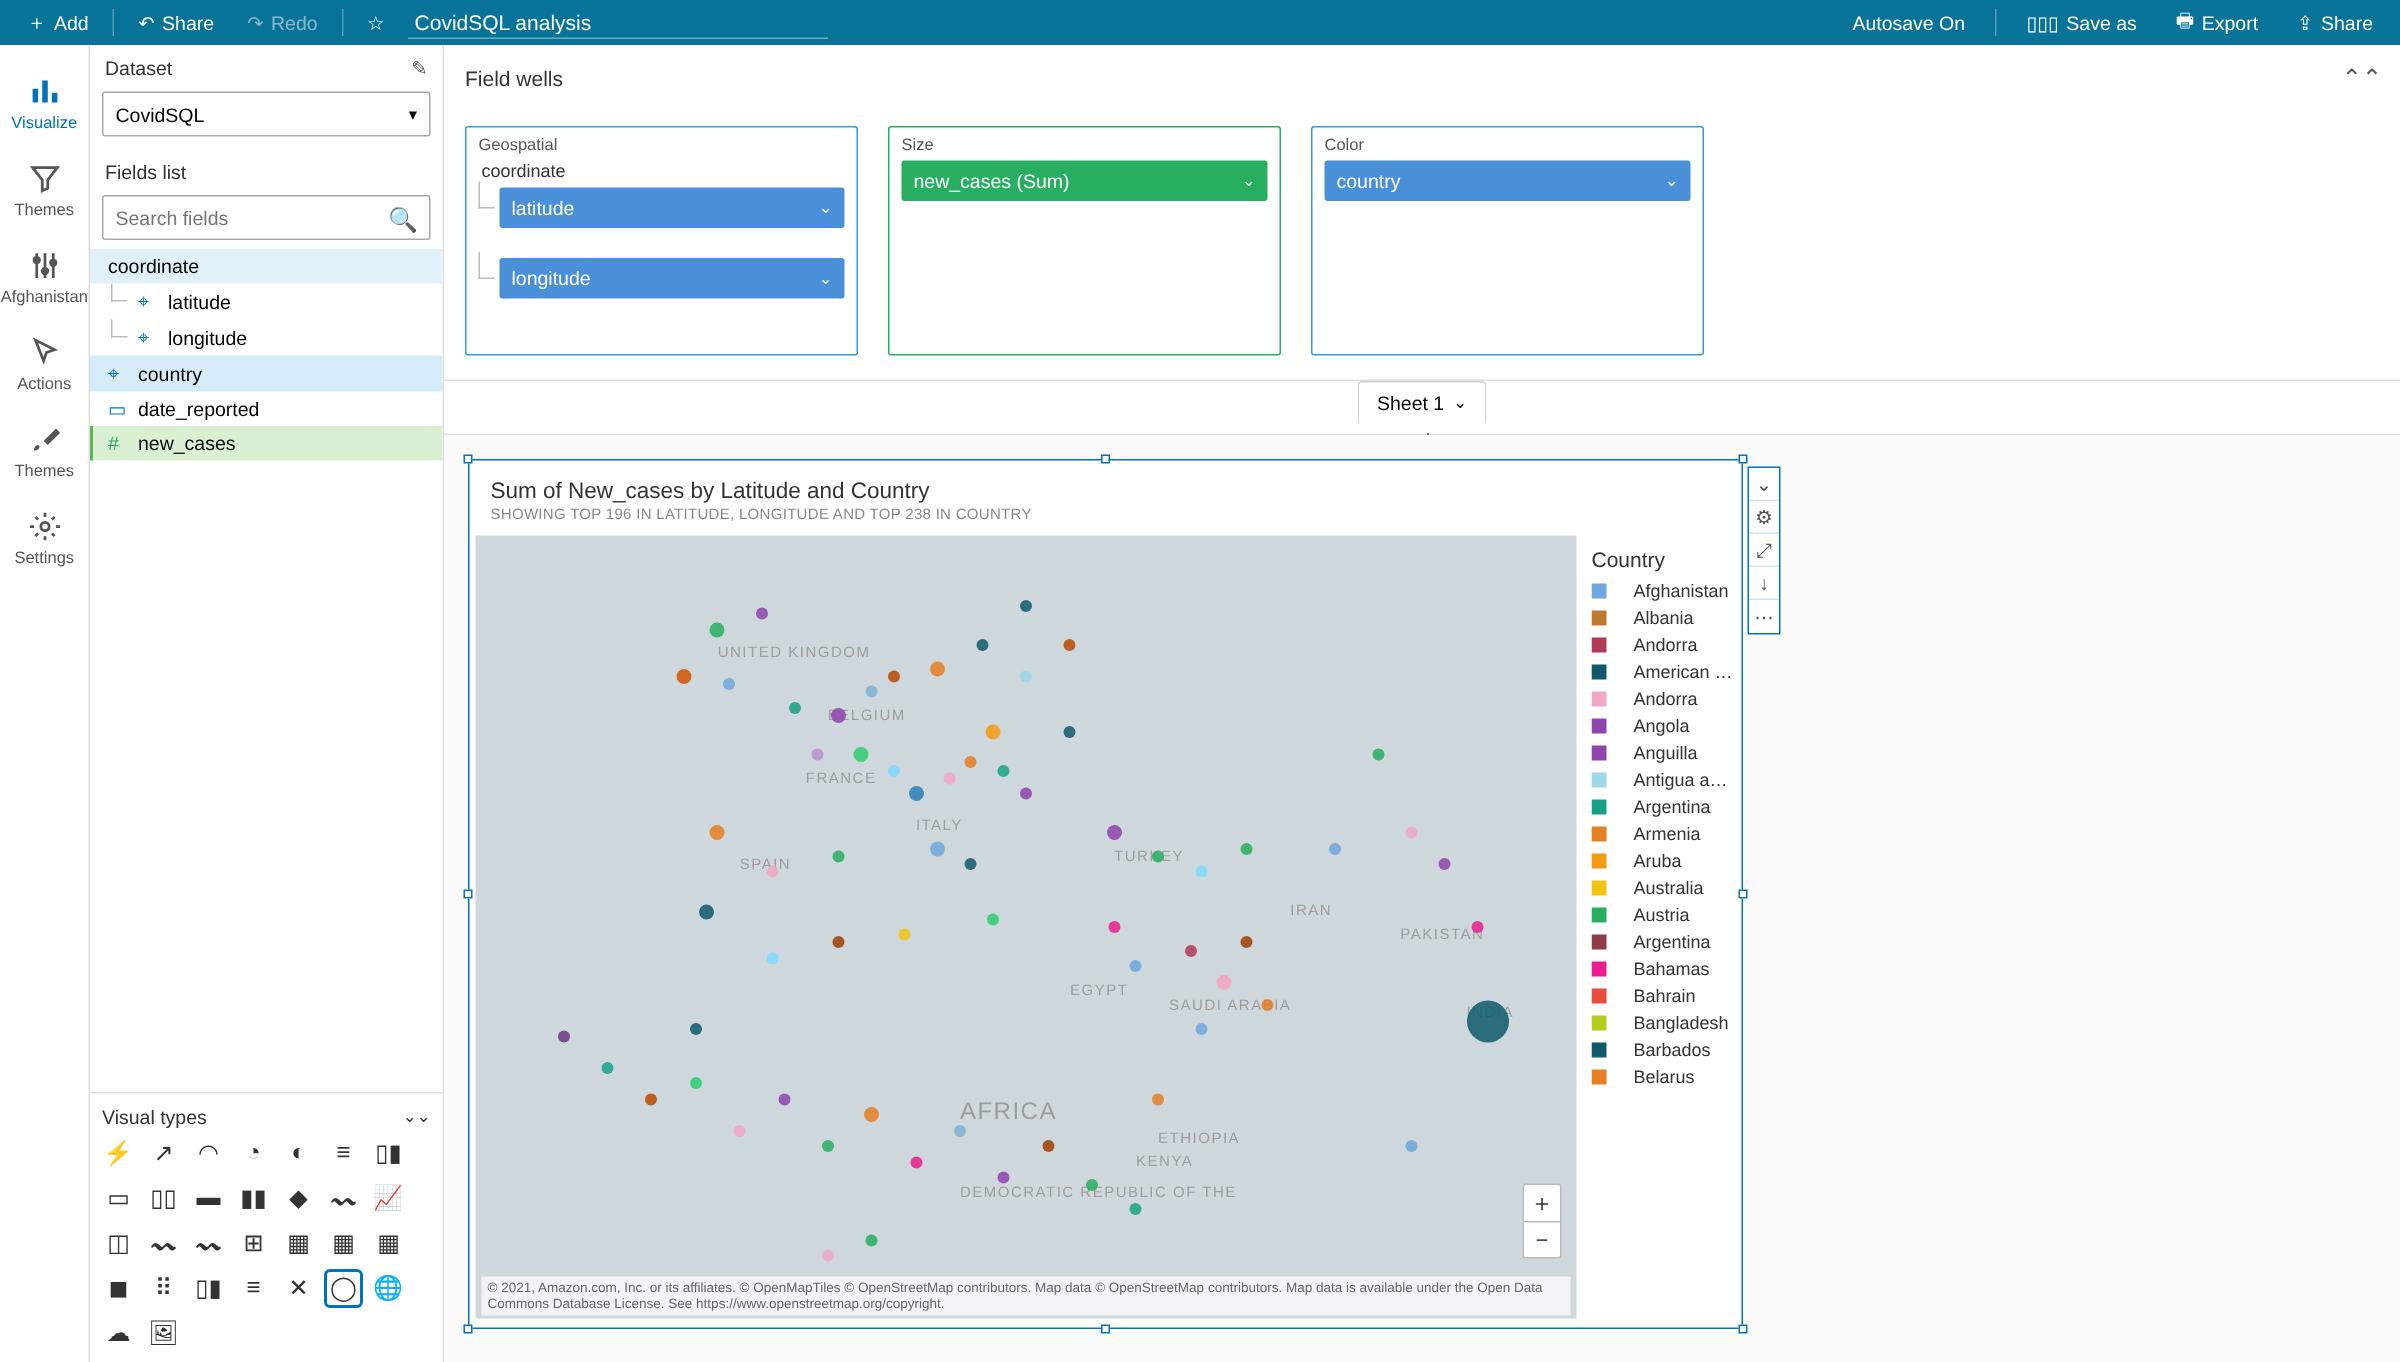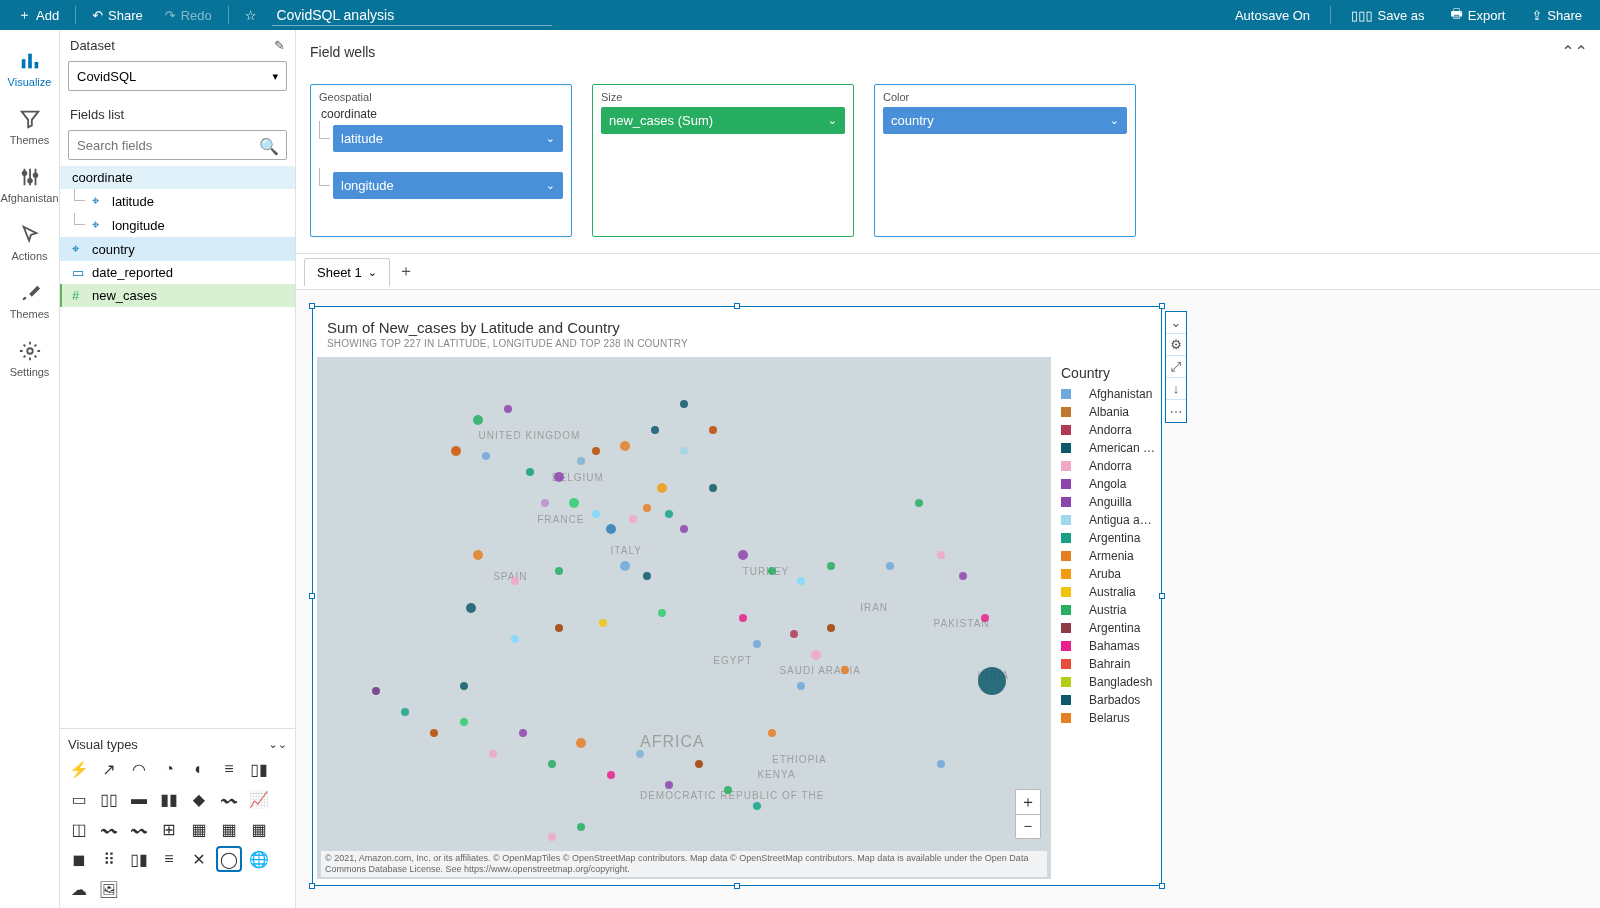--- a/index.html
+++ b/index.html
@@ -53,21 +53,21 @@
 .well-box.green{border-color:#27ae60;}
 .well-title{font-size:11px;color:#555;margin-bottom:4px;}
 .well-sub{font-size:12px;color:#333;margin-bottom:4px;padding-left:2px;}
 .well-pill{background:#4a90d9;color:#fff;font-size:13px;padding:6px 8px;border-radius:2px;display:flex;align-items:center;margin-bottom:20px;cursor:pointer;}
 .well-pill .chev{margin-left:auto;}
 .well-pill.indent{margin-left:14px;position:relative;}
 .well-pill.indent::before{content:"";position:absolute;left:-14px;top:-4px;bottom:50%;width:10px;border-left:1px solid #bbb;border-bottom:1px solid #bbb;}
 .well-pill.green{background:#27ae60;}
 .well-body-min{min-height:72px;}
 
-.sheet-tabs{display:flex;align-items:center;border-bottom:1px solid #e0e0e0;padding:0 8px;height:36px;}
+.sheet-tabs{display:flex;align-items:center;border-bottom:1px solid #e0e0e0;padding:0 8px;height:36px;flex-direction:column;}
 .sheet-tab{border:1px solid #ccc;border-bottom:none;padding:6px 12px;font-size:13px;border-radius:3px 3px 0 0;background:#fff;cursor:pointer;display:flex;align-items:center;gap:6px;}
 .add-sheet{margin-left:8px;color:#555;cursor:pointer;font-size:16px;}
 
 .canvas{flex:1;padding:16px;position:relative;background:#fafafa;}
 .visual-frame{width:850px;height:580px;border:1px solid #0073bb;background:#fff;position:relative;}
 .visual-frame .rh{position:absolute;width:6px;height:6px;background:#fff;border:1px solid #0073bb;}
 .rh.n{top:-4px;left:calc(50% - 3px);} .rh.s{bottom:-4px;left:calc(50% - 3px);}
 .rh.e{right:-4px;top:calc(50% - 3px);} .rh.w{left:-4px;top:calc(50% - 3px);}
 .rh.ne{top:-4px;right:-4px;} .rh.nw{top:-4px;left:-4px;}
 .rh.se{bottom:-4px;right:-4px;} .rh.sw{bottom:-4px;left:-4px;}
@@ -315,21 +315,21 @@
         <div class="rh sw"></div>
         <div class="rh w"></div>
         <div class="side-tools">
           <div>⌄</div>
           <div>⚙</div>
           <div>⤢</div>
           <div>↓</div>
           <div>⋯</div>
         </div>
         <div class="vis-title">Sum of New_cases by Latitude and Country</div>
-        <div class="vis-sub">SHOWING TOP 227 IN LATITUDE, LONGITUDE AND TOP 238 IN COUNTRY</div>
+        <div class="vis-sub">SHOWING TOP 196 IN LATITUDE, LONGITUDE AND TOP 238 IN COUNTRY</div>
         <div class="map-wrap">
           <div class="map" id="map">
             <div class="zoom-ctrl">
               <div>＋</div>
               <div>－</div>
             </div>
             <div class="map-attr">© 2021, Amazon.com, Inc. or its affiliates. © OpenMapTiles © OpenStreetMap contributors. Map data © OpenStreetMap contributors. Map data is available under the Open Data Commons Database License. See https://www.openstreetmap.org/copyright.</div>
           <div class="map-label" style="left: 22%; top: 14%;">UNITED KINGDOM</div>
               <div class="map-label" style="left: 32%; top: 22%;">BELGIUM</div>
               <div class="map-label" style="left: 30%; top: 30%;">FRANCE</div>

